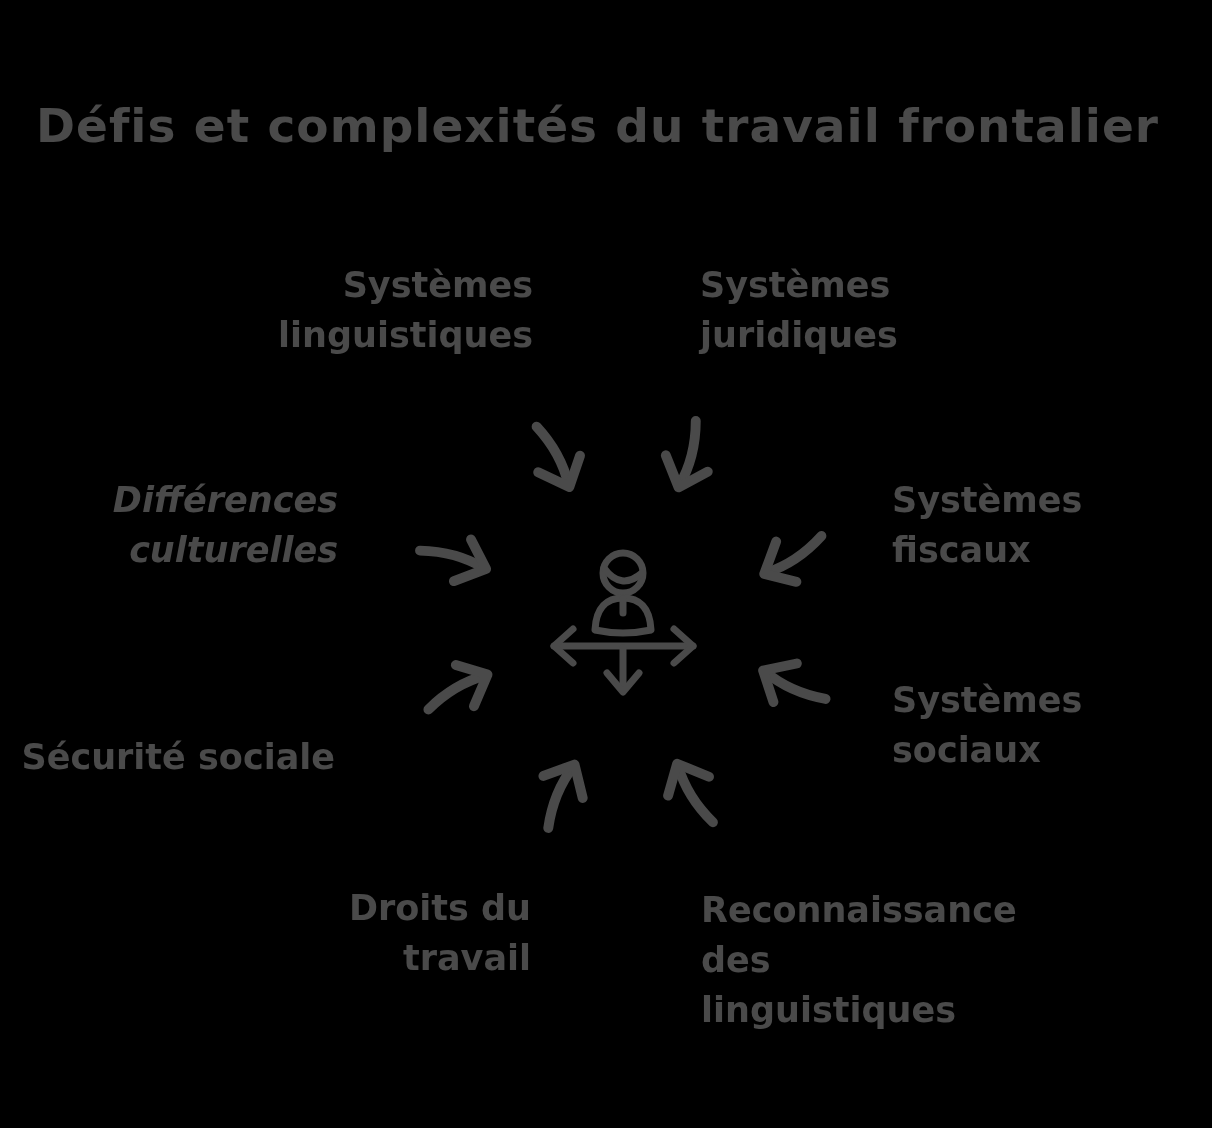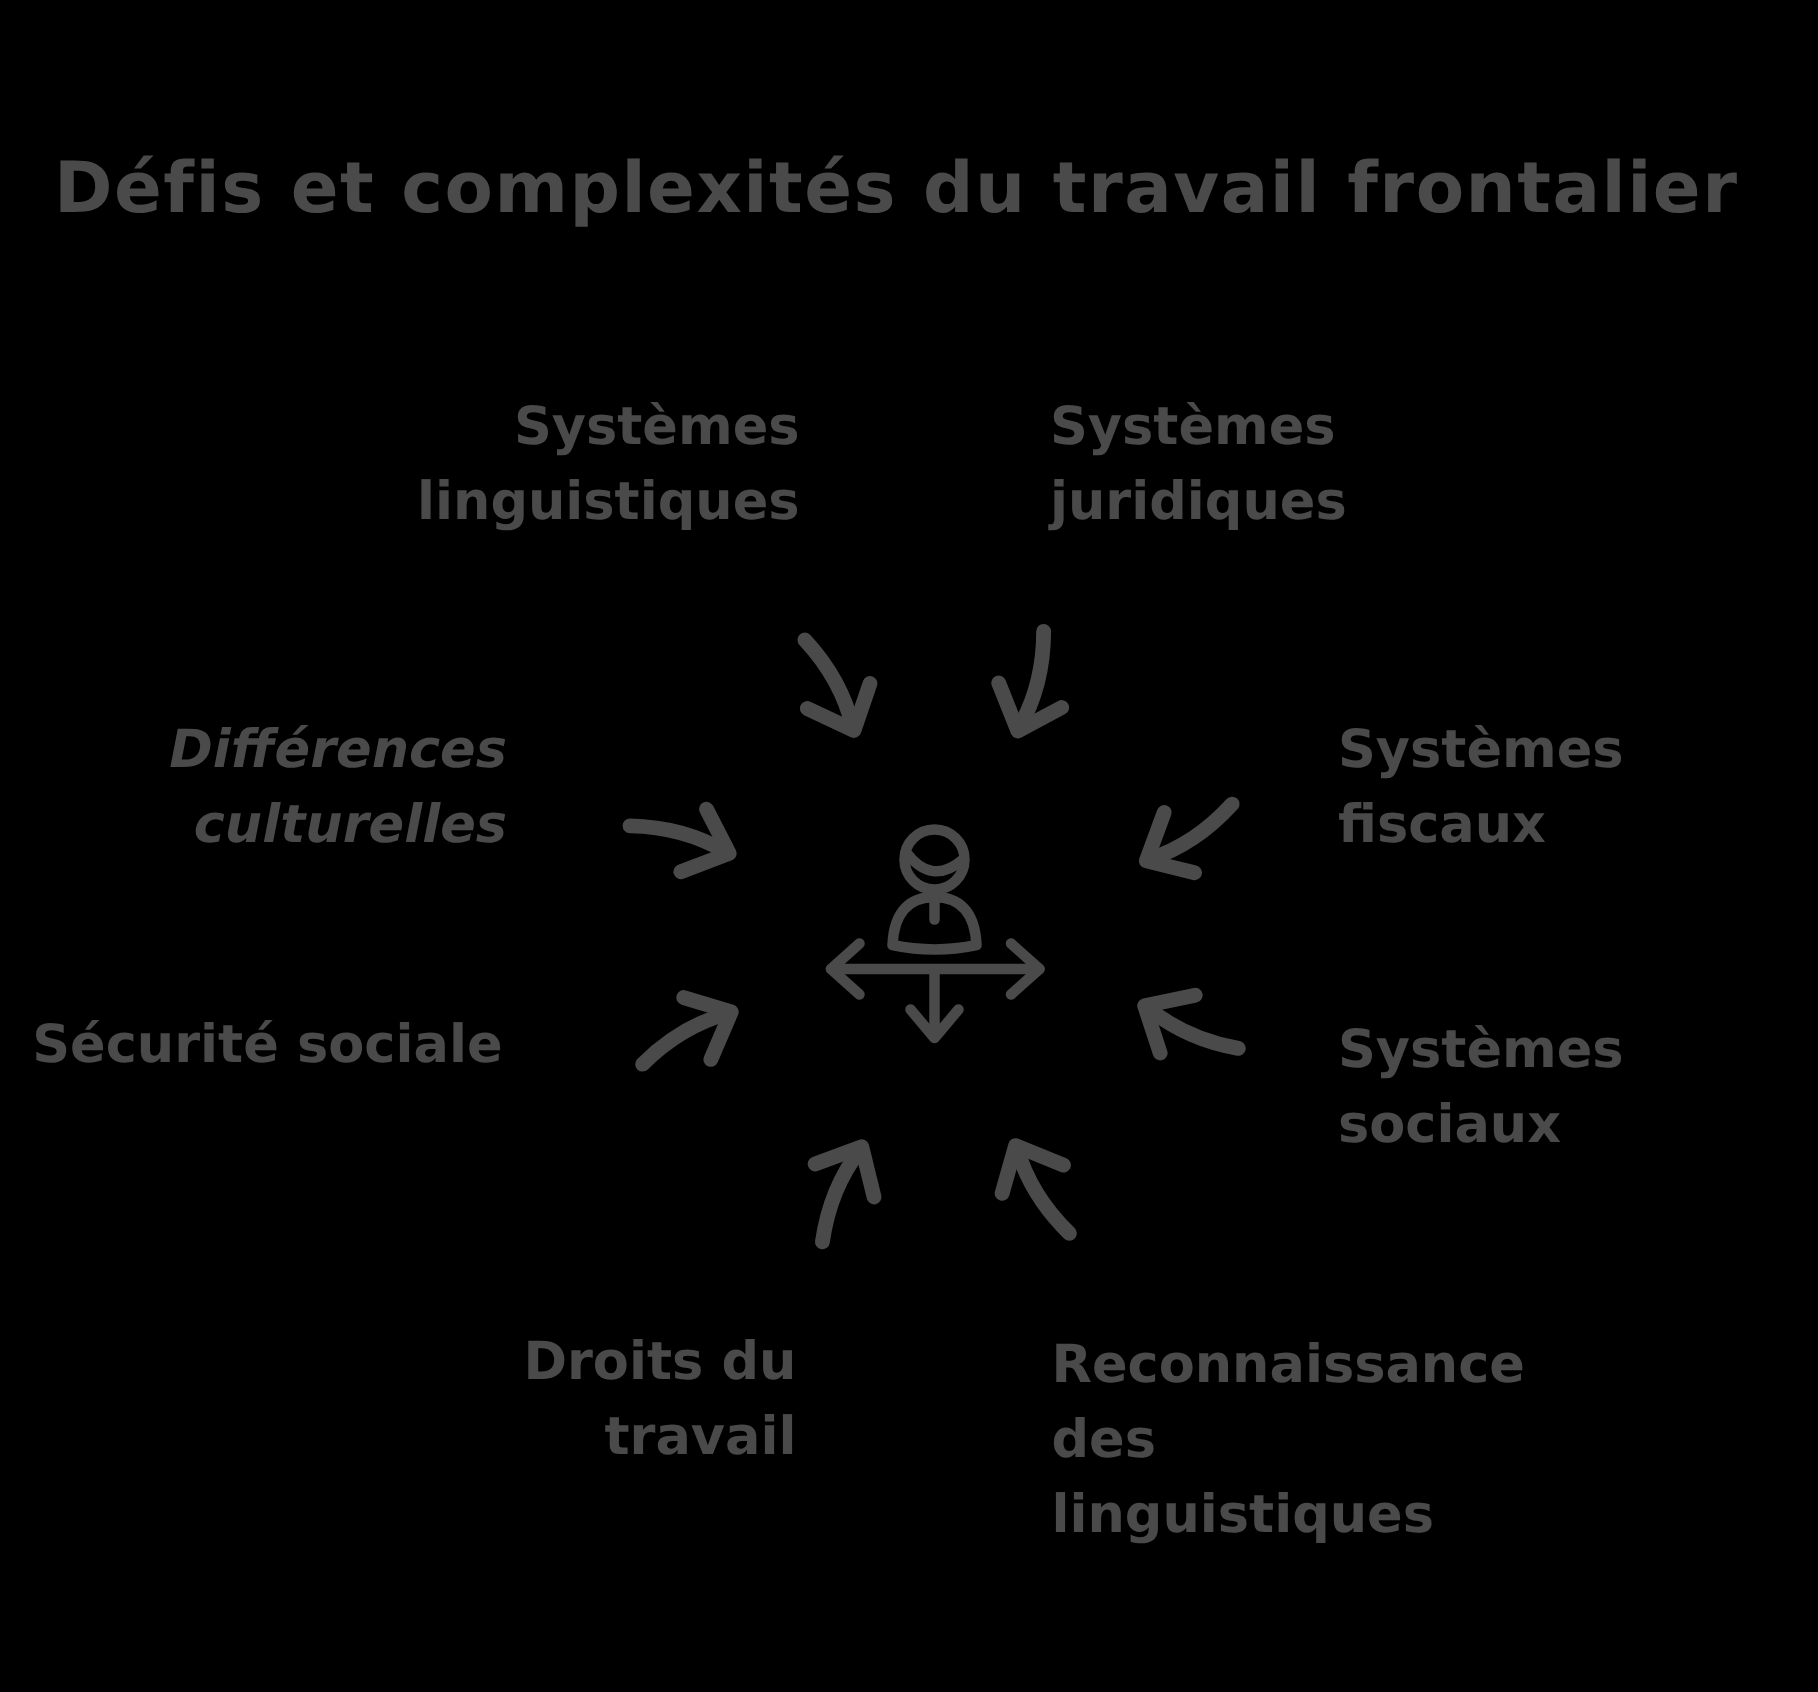--- a/index.html
+++ b/index.html
@@ -33,21 +33,21 @@
     font-size: 35px;
     line-height: 50px;
     font-weight: bold;
     color: var(--ink, #4a4a4a);
     white-space: pre-line;
   }
   .pos-barrieres      { right: 662px; top: 260px; text-align: right; }
   .pos-juridiques     { left: 700px;  top: 260px; text-align: left; }
   .pos-differences    { right: 857px; top: 475px; text-align: right; font-style: italic; }
   .pos-fiscaux        { left: 892px;  top: 475px; text-align: left; }
-  .pos-securite       { right: 860px; top: 672px; text-align: right; }
+  .pos-securite       { right: 860px; top: 732px; text-align: right; }
   .pos-sociaux        { left: 892px;  top: 675px; text-align: left; }
   .pos-droits         { right: 664px; top: 883px; text-align: right; }
   .pos-reconnaissance { left: 701px;  top: 885px; text-align: left; }
 
   .arrow {
     position: absolute;
     width: 90px;
     height: 90px;
     color: var(--ink, #4a4a4a);
   }

